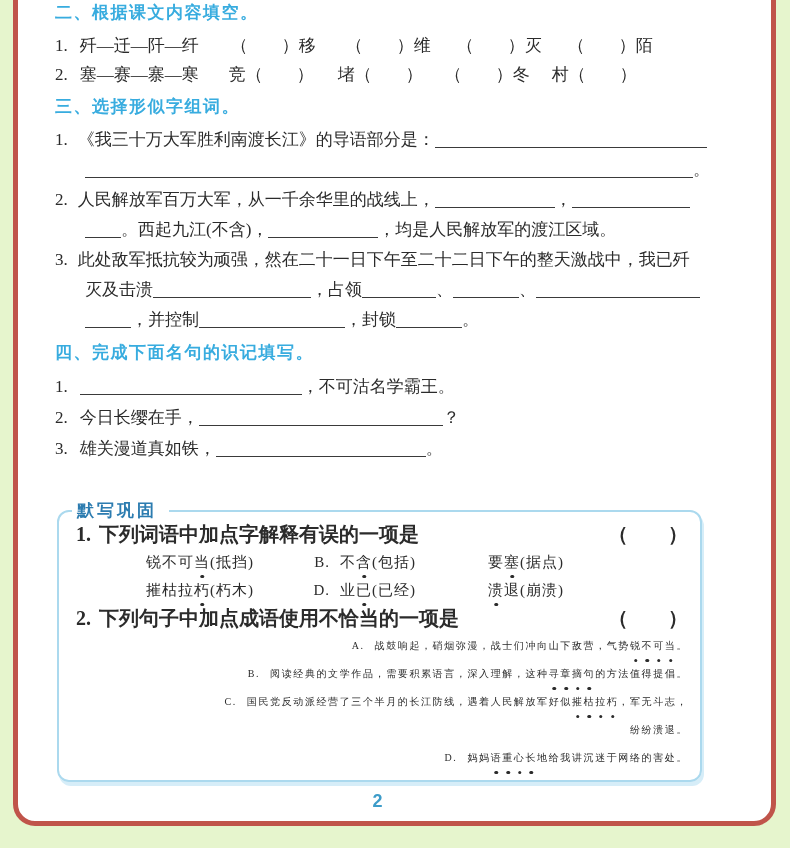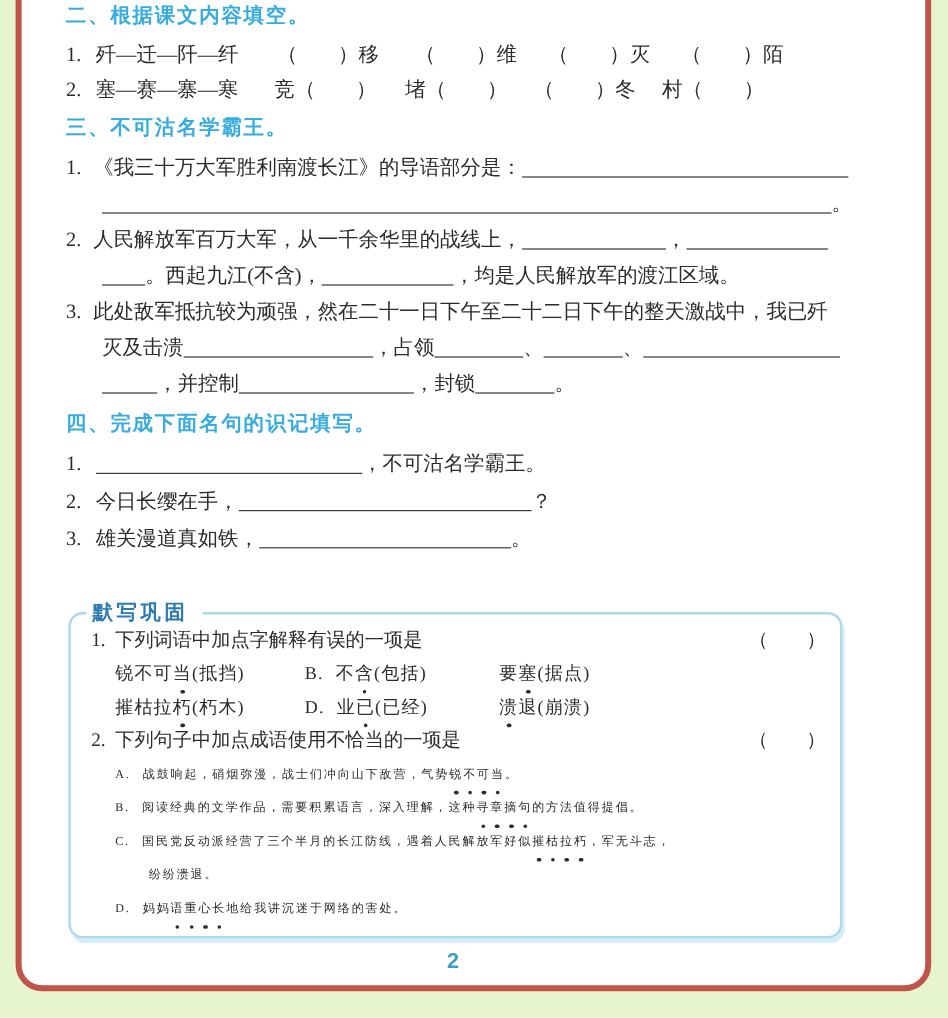--- a/index.html
+++ b/index.html
@@ -31,28 +31,29 @@
   .dotted{position:relative;display:inline-block;}
   .dotted::after{
     content:"";position:absolute;left:50%;transform:translateX(-50%);
     bottom:-2px;width:3.5px;height:3.5px;border-radius:50%;background:#2b2b2b;
   }
   .pbox{
     margin:46px 0 0 2px;width:645px;box-sizing:border-box;
     border:2px solid #abd9ee;border-radius:12px;position:relative;
     padding:8px 12px 8px 17px;
     box-shadow:2px 4px 0 #d6edf8;
+    text-align:right;
   }
   .pbox-title{
     position:absolute;top:-13px;left:13px;background:#ffffff;
     padding:0 12px 0 5px;
     font-family:"Liberation Sans","DejaVu Sans",sans-serif;
     font-weight:bold;font-size:17px;line-height:24px;color:#2c7cb0;letter-spacing:3px;
   }
-  .q-row{display:flex;justify-content:space-between;font-size:16px;line-height:28px;white-space:nowrap;}
+  .q-row{display:flex;justify-content:space-between;font-size:20px;line-height:28px;white-space:nowrap;font-weight:bold;}
   .q-slot{color:#2b2b2b;}
   .opt-grid{display:grid;grid-template-columns:158px 162px 148px auto;padding-left:20px;
     font-size:15px;line-height:28px;letter-spacing:1px;white-space:nowrap;}
   .opt-line{font-size:10px;line-height:28px;letter-spacing:1.6px;padding-left:20px;white-space:nowrap;}
   .pagenum{
     margin-top:9px;text-align:center;width:645px;
     font-family:"Liberation Sans","DejaVu Sans",sans-serif;
     font-size:18px;font-weight:bold;color:#3d9cc9;
   }
 </style>
@@ -62,21 +63,21 @@
 <div class="paper">
   <div class="content">
 
     <div class="sec2">
       <h2 class="sec">二、根据课文内容填空。</h2>
       <div class="line">1.<span class="gp" style="width: 12px;"></span>歼—迁—阡—纤<span class="gp" style="width: 32px;"></span>（　　）移<span class="gp" style="width: 30px;"></span>（　　）维<span class="gp" style="width: 26px;"></span>（　　）灭<span class="gp" style="width: 26px;"></span>（　　）陌</div>
       <div class="line">2.<span class="gp" style="width: 12px;"></span>塞—赛—寨—寒<span class="gp" style="width: 30px;"></span>竞（　　）<span class="gp" style="width: 24px;"></span>堵（　　）<span class="gp" style="width: 22px;"></span>（　　）冬<span class="gp" style="width: 22px;"></span>村（　　）</div>
     </div>
 
     <div class="sec3">
-      <h2 class="sec mt">三、不可沽名学霸王。</h2>
+      <h2 class="sec mt">三、选择形似字组词。</h2>
       <div class="line">1.<span class="gp" style="width: 10px;"></span>《我三十万大军胜利南渡长江》的导语部分是：<span class="bk" style="width: 272px;"></span></div>
       <div class="line"><span class="gp" style="width: 30px;"></span><span class="bk" style="width: 608px;"></span>。</div>
       <div class="line">2.<span class="gp" style="width: 10px;"></span>人民解放军百万大军，从一千余华里的战线上，<span class="bk" style="width: 120px;"></span>，<span class="bk" style="width: 118px;"></span></div>
       <div class="line"><span class="gp" style="width: 30px;"></span><span class="bk" style="width: 36px;"></span>。西起九江(不含)，<span class="bk" style="width: 110px;"></span>，均是人民解放军的渡江区域。</div>
       <div class="line">3.<span class="gp" style="width: 10px;"></span>此处敌军抵抗较为顽强，然在二十一日下午至二十二日下午的整天激战中，我已歼</div>
       <div class="line"><span class="gp" style="width: 30px;"></span>灭及击溃<span class="bk" style="width: 158px;"></span>，占领<span class="bk" style="width: 74px;"></span>、<span class="bk" style="width: 66px;"></span>、<span class="bk" style="width: 164px;"></span></div>
       <div class="line"><span class="gp" style="width: 30px;"></span><span class="bk" style="width: 46px;"></span>，并控制<span class="bk" style="width: 146px;"></span>，封锁<span class="bk" style="width: 66px;"></span>。</div>
     </div>
 
     <div class="sec4">

